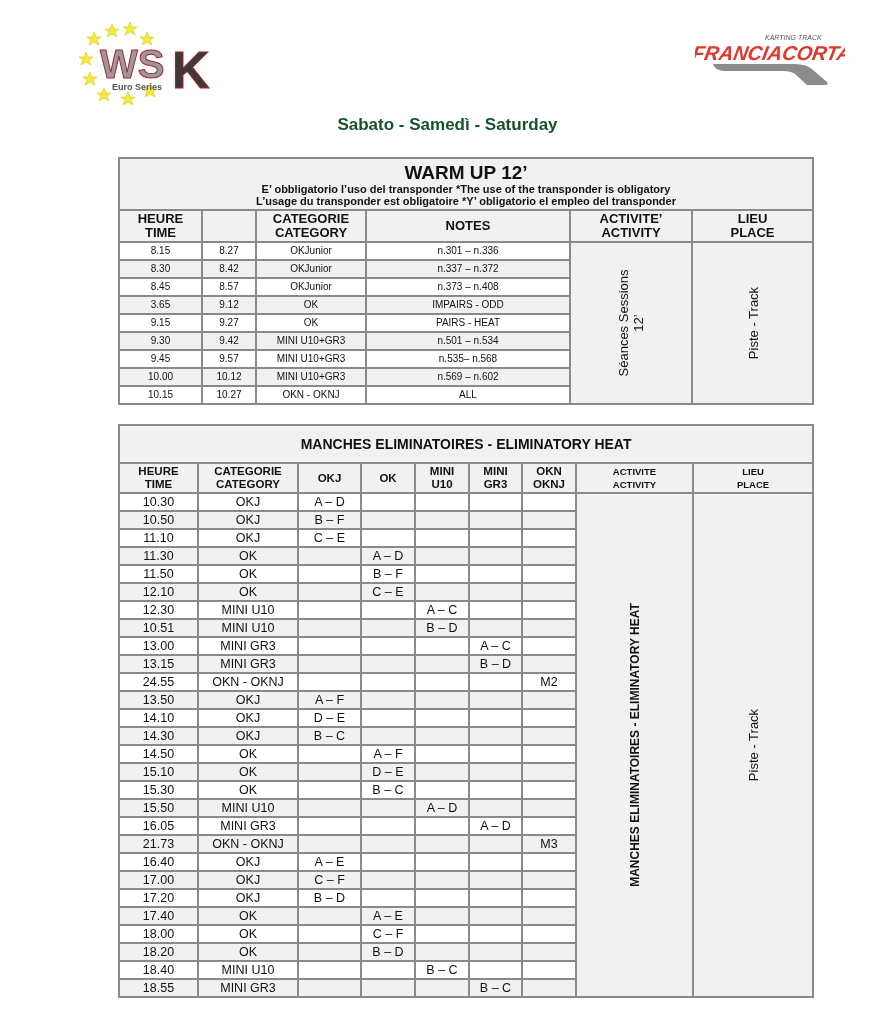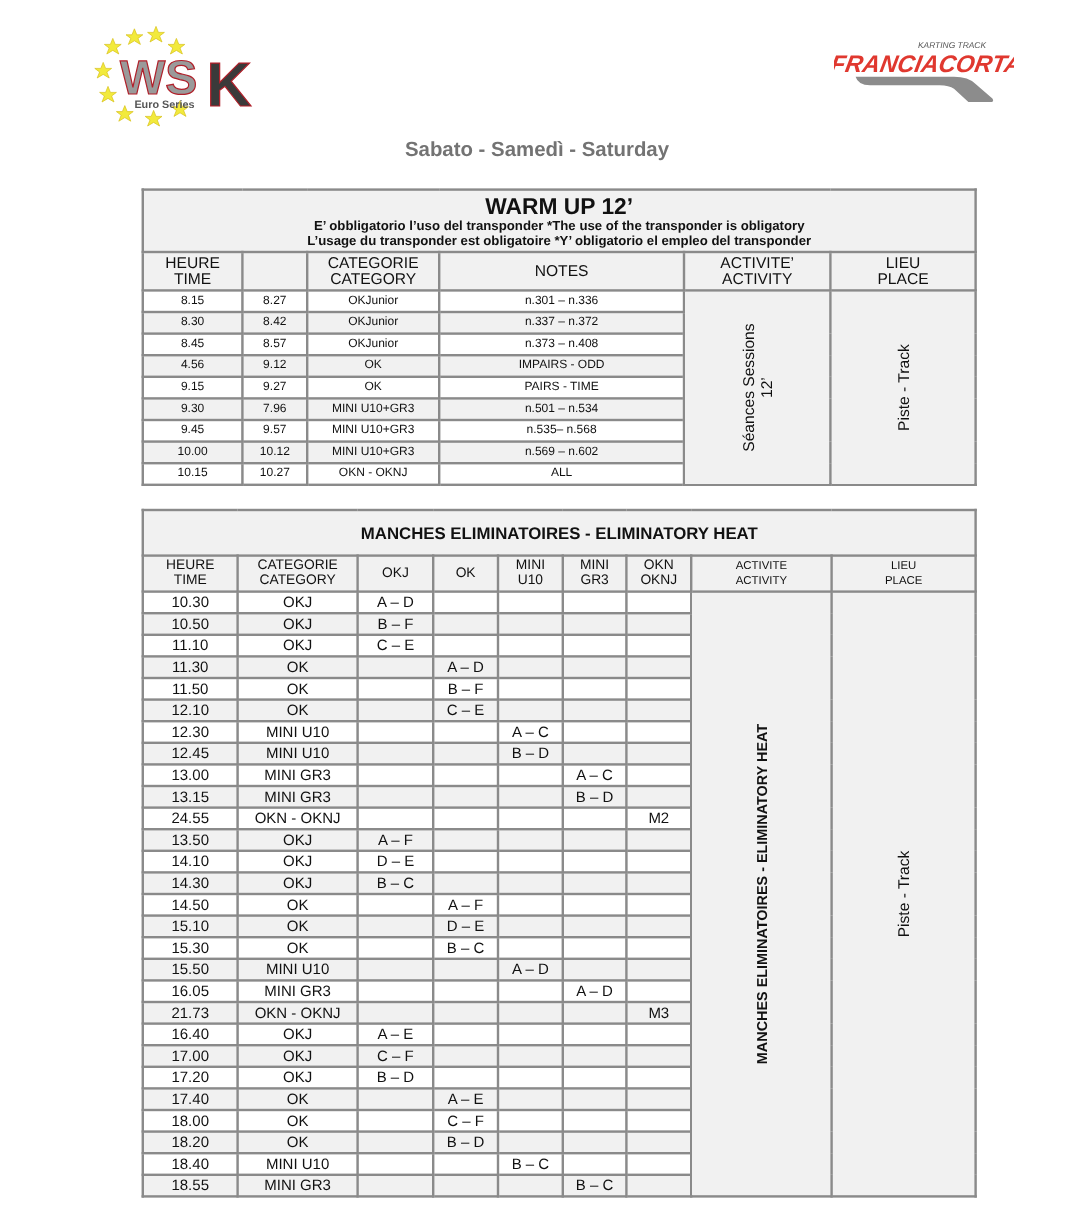--- a/index.html
+++ b/index.html
@@ -5,28 +5,28 @@
   html, body { margin: 0; padding: 0; background: #ffffff; }
   body { width: 895px; height: 1024px; position: relative; overflow: hidden;
          font-family: "Liberation Sans", sans-serif; color: #111; }
   .abs { position: absolute; }
 
   
   #wsk-logo { left: 72px; top: 18px; width: 145px; height: 92px; }
   #fc-logo { left: 695px; top: 28px; width: 150px; height: 62px; }
 
   #day-title { left: 0; width: 895px; top: 115px; text-align: center;
-               color: #737373; font-weight: bold; font-size: 17px; }
+               color: #14532d; font-weight: bold; font-size: 17px; }
 
   
   table.sched { position: absolute; border-collapse: collapse; table-layout: fixed;
                 border: 2px solid #3b82f6; background: #f1f1f1; }
   table.sched td, table.sched th { border: 2px solid #8a8a8a; padding: 0; text-align: center;
                 overflow: hidden; white-space: nowrap; }
-  table.sched th { font-weight: normal; background: #f1f1f1; line-height: 14px; }
+  table.sched th { font-weight: bold; background: #f1f1f1; line-height: 14px; }
   .row-odd td.c { background: #ffffff; }
   .row-even td.c { background: #f1f1f1; }
   td.span-cell { background: #f1f1f1; position: relative; }
   .vert { position: absolute; left: 50%; top: 50%; transform: translate(-50%, -50%) rotate(-90deg);
           white-space: nowrap; text-align: center; }
 
   
   #t1 { left: 118px; top: 157px; width: 694px; }
   #t1 .title-cell { height: 50px; vertical-align: top; font-weight: normal; }
   #t1 .big { font-size: 19px; font-weight: bold; display: block; margin-top: 4px; line-height: 20px; }
@@ -116,34 +116,34 @@
         <td class="c">OKJunior</td>
         <td class="c">n.337 – n.372</td>
       </tr>
       <tr class="row-odd">
         <td class="c">8.45</td>
         <td class="c">8.57</td>
         <td class="c">OKJunior</td>
         <td class="c">n.373 – n.408</td>
       </tr>
       <tr class="row-even">
-        <td class="c">4.56</td>
+        <td class="c">3.65</td>
         <td class="c">9.12</td>
         <td class="c">OK</td>
         <td class="c">IMPAIRS - ODD</td>
       </tr>
       <tr class="row-odd">
         <td class="c">9.15</td>
         <td class="c">9.27</td>
         <td class="c">OK</td>
-        <td class="c">PAIRS - TIME</td>
+        <td class="c">PAIRS - HEAT</td>
       </tr>
       <tr class="row-even">
         <td class="c">9.30</td>
-        <td class="c">7.96</td>
+        <td class="c">9.42</td>
         <td class="c">MINI U10+GR3</td>
         <td class="c">n.501 – n.534</td>
       </tr>
       <tr class="row-odd">
         <td class="c">9.45</td>
         <td class="c">9.57</td>
         <td class="c">MINI U10+GR3</td>
         <td class="c">n.535– n.568</td>
       </tr>
       <tr class="row-even">
@@ -253,21 +253,21 @@
       <tr class="row-odd">
         <td class="c">12.30</td>
         <td class="c">MINI U10</td>
         <td class="c"></td>
         <td class="c"></td>
         <td class="c">A – C</td>
         <td class="c"></td>
         <td class="c"></td>
       </tr>
       <tr class="row-even">
-        <td class="c">12.45</td>
+        <td class="c">10.51</td>
         <td class="c">MINI U10</td>
         <td class="c"></td>
         <td class="c"></td>
         <td class="c">B – D</td>
         <td class="c"></td>
         <td class="c"></td>
       </tr>
       <tr class="row-odd">
         <td class="c">13.00</td>
         <td class="c">MINI GR3</td>

